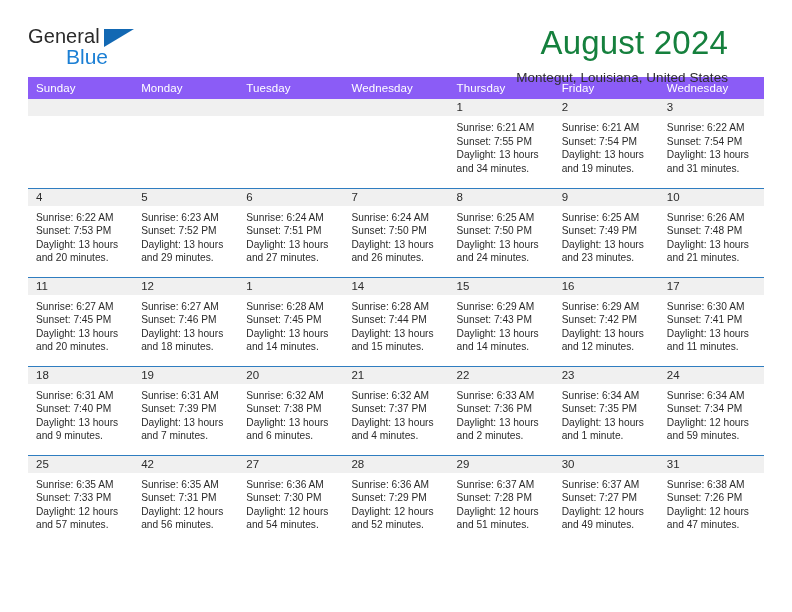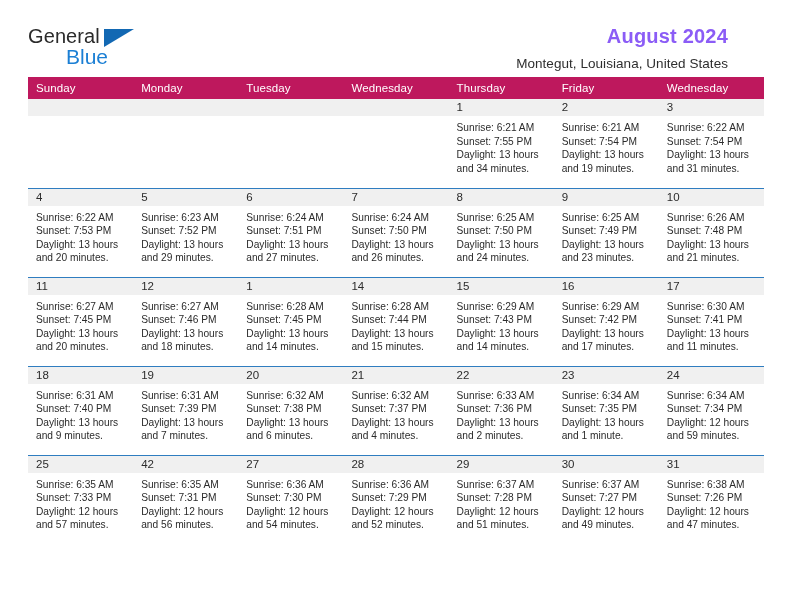--- a/index.html
+++ b/index.html
@@ -64,42 +64,42 @@
     font-size: 21px;
     color: #1b7fd4;
     font-family: "Liberation Sans", sans-serif;
   }
 
   .title-block {
     text-align: right;
     padding-top: 0px;
   }
   .cal-title {
-    font-size: 20px;
-    font-weight: bold;
-    color: #8b5cf6;
+    font-size: 33px;
+    font-weight: normal;
+    color: #15803d;
     letter-spacing: .2px;
     line-height: 1.05;
   }
   .cal-subtitle {
     margin-top: 9px;
     font-size: 13.5px;
     color: #2e2e2e;
     letter-spacing: .05px;
   }
 
   
   .calendar {
     width: 736px;
     border-collapse: collapse;
     table-layout: fixed;
     margin-top: 3px;
   }
   .calendar th {
-    background: #be185d;
+    background: #8b5cf6;
     color: #ffffff;
     font-weight: normal;
     font-size: 11.5px;
     text-align: left;
     padding: 5px 0 5px 8px;
     height: 22px;
     letter-spacing: .1px;
   }
 
   .calendar td {
@@ -313,21 +313,21 @@
               <div>Daylight: 13 hours</div>
               <div>and 14 minutes.</div>
             </div>
           </td>
           <td>
             <div class="daynum-band">16</div>
             <div class="cell-body">
               <div>Sunrise: 6:29 AM</div>
               <div>Sunset: 7:42 PM</div>
               <div>Daylight: 13 hours</div>
-              <div>and 17 minutes.</div>
+              <div>and 12 minutes.</div>
             </div>
           </td>
           <td>
             <div class="daynum-band">17</div>
             <div class="cell-body">
               <div>Sunrise: 6:30 AM</div>
               <div>Sunset: 7:41 PM</div>
               <div>Daylight: 13 hours</div>
               <div>and 11 minutes.</div>
             </div>

